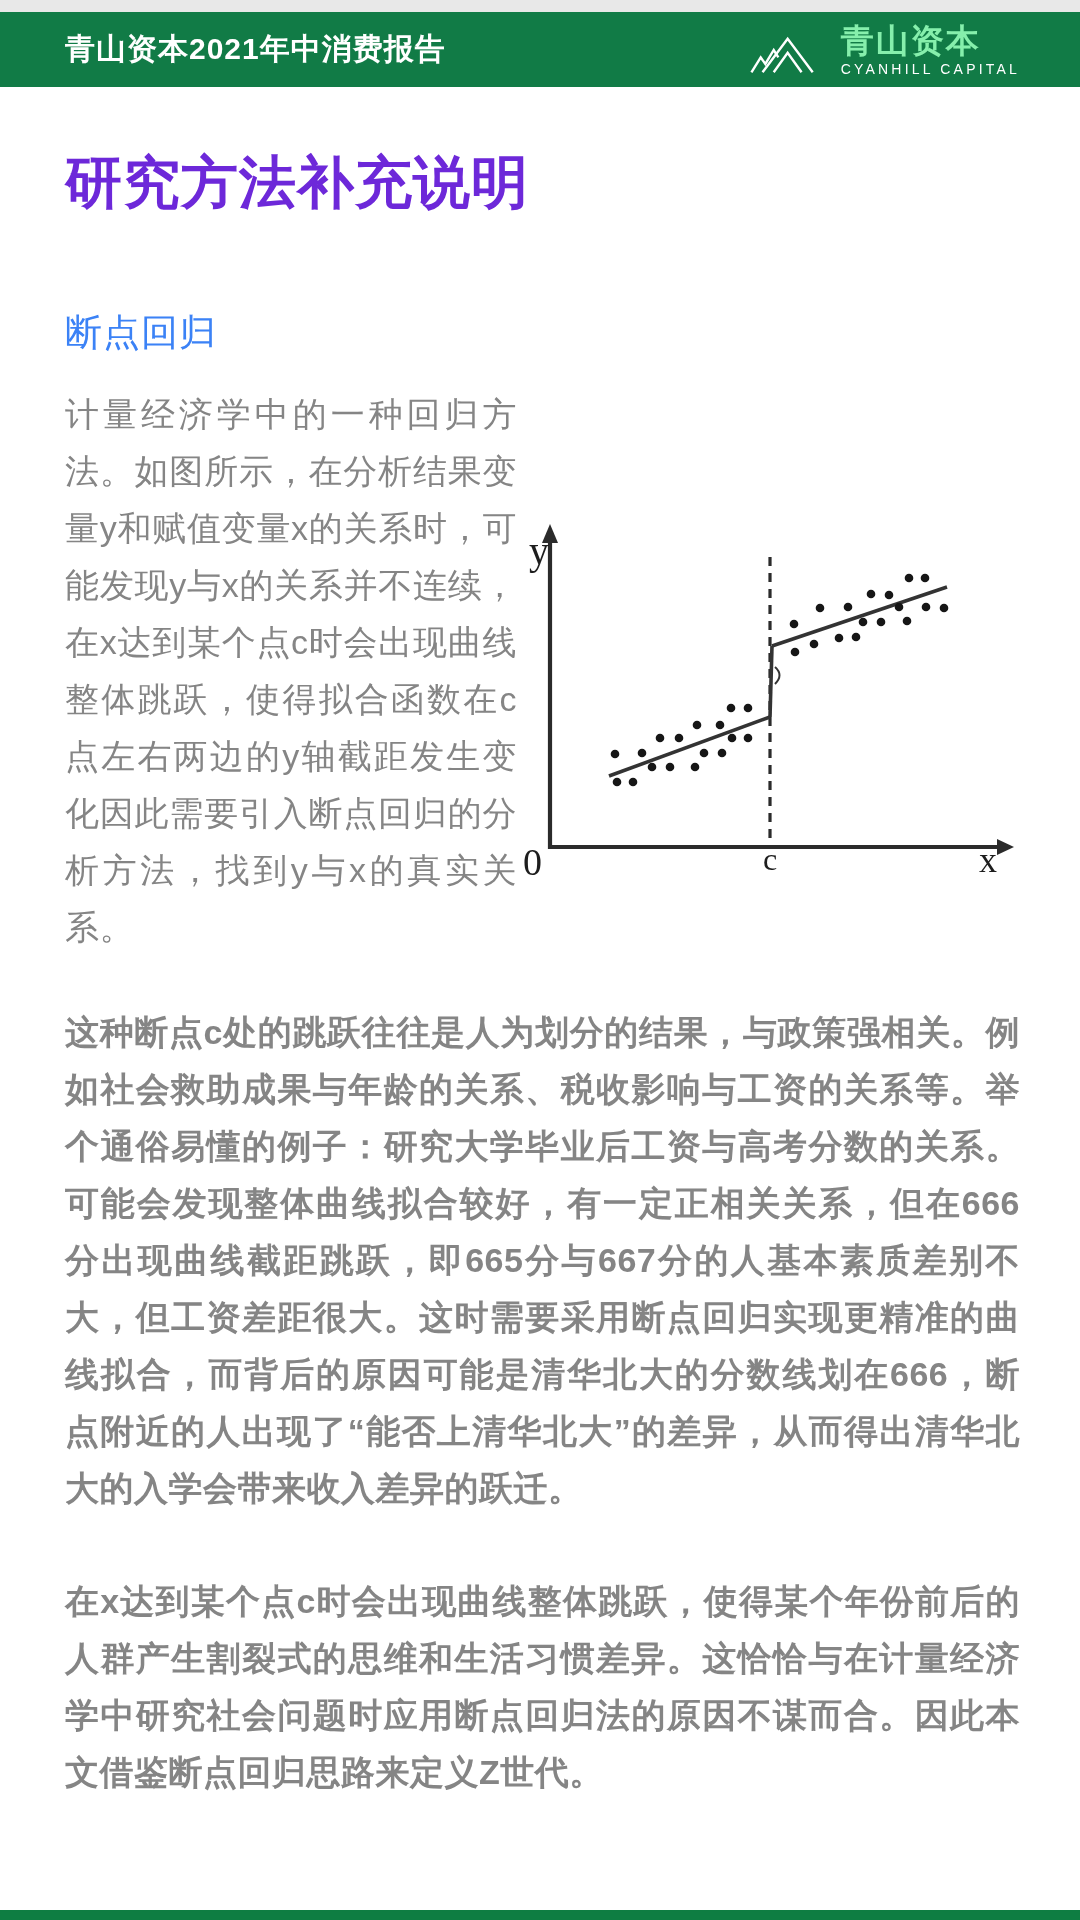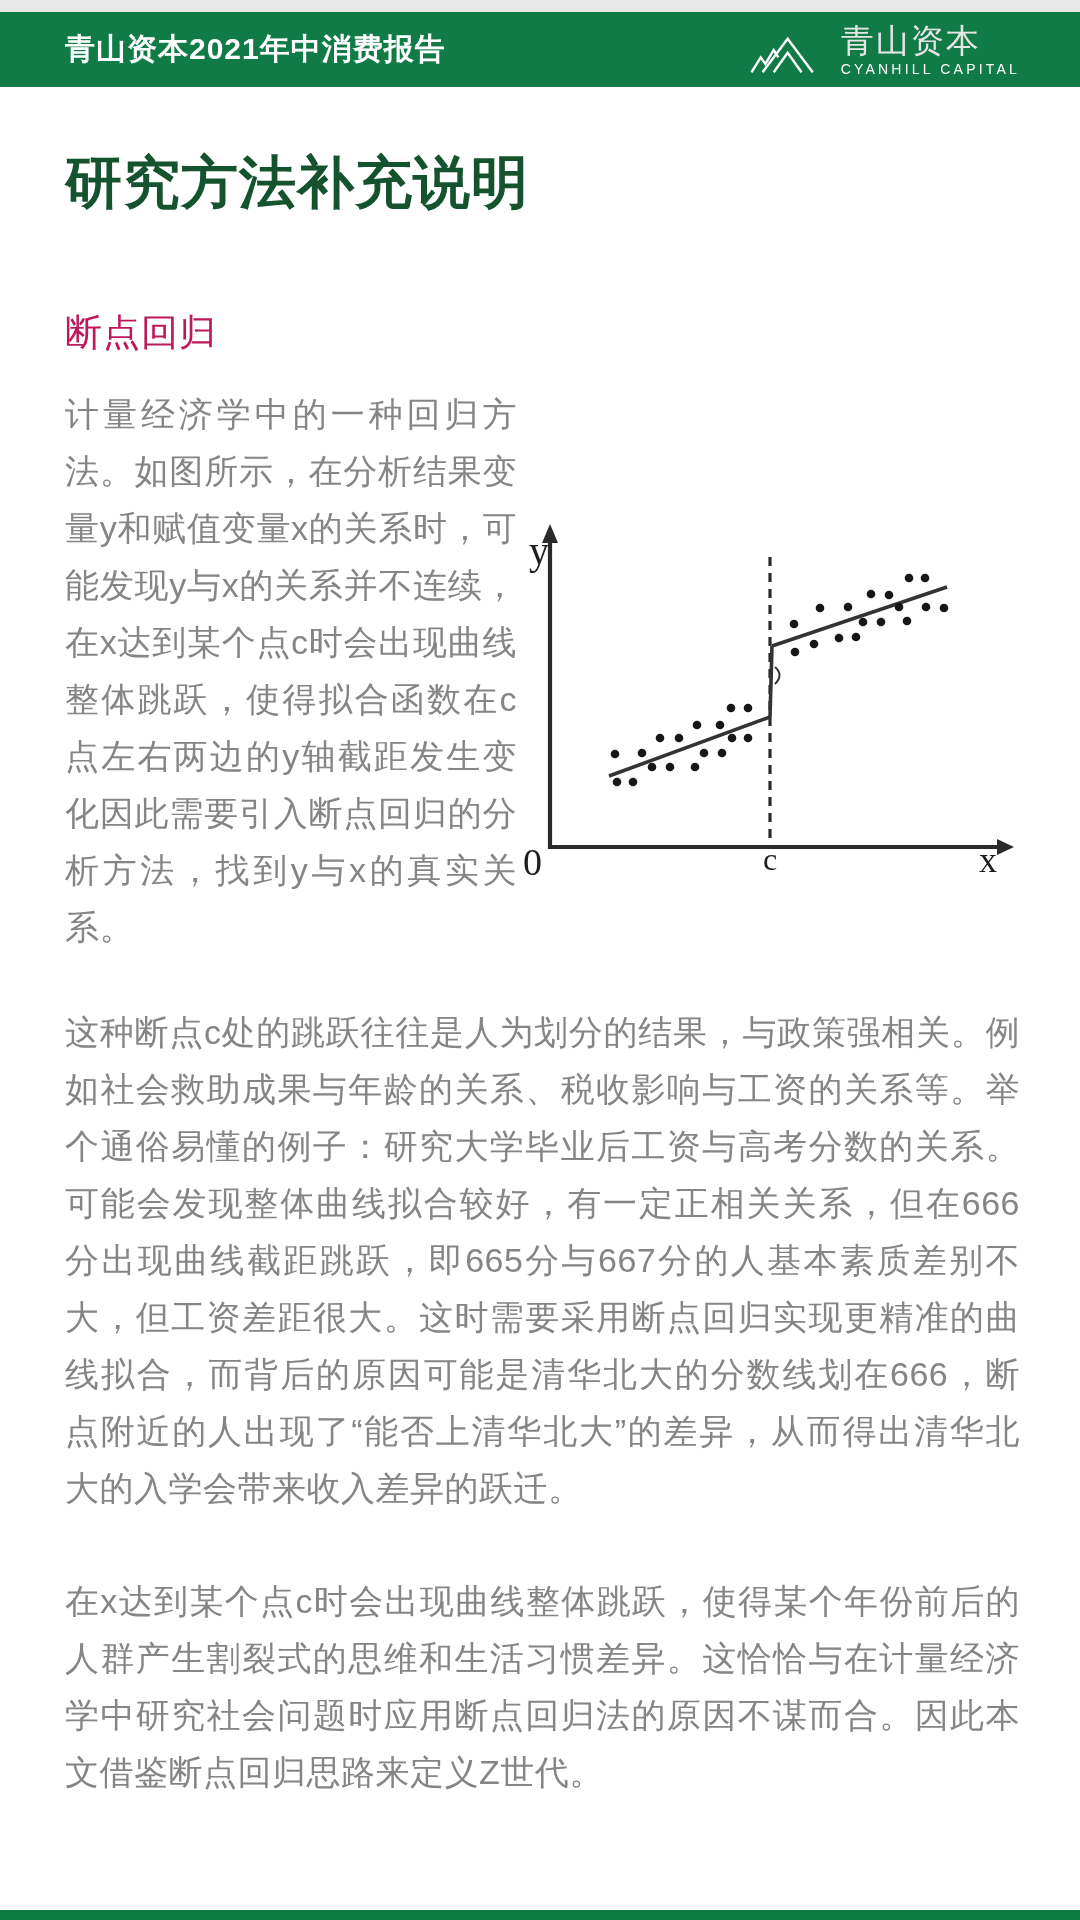--- a/index.html
+++ b/index.html
@@ -17,45 +17,45 @@
     background:#117b46;
     display:flex;align-items:center;justify-content:space-between;
     padding:0 60px 0 65px;box-sizing:border-box;
   }
   .header-title{
     color:#ffffff;font-size:30px;font-weight:600;letter-spacing:1px;
   }
   .logo{display:flex;align-items:center;gap:12px;}
   .logo-icon{width:92px;height:52px;flex:0 0 auto;}
   .logo-text{display:flex;flex-direction:column;line-height:1;}
-  .logo-name{color:#e5e5e5;font-size:33px;font-weight:400;letter-spacing:2px;}
+  .logo-name{color:#86efac;font-size:33px;font-weight:700;letter-spacing:2px;}
   .logo-sub{color:#ffffff;font-size:14px;letter-spacing:3.2px;margin-top:5px;font-weight:400;}
   
   .main-title{
     margin:138px 0 0 65px;
     font-size:57px;line-height:1.15;font-weight:700;
-    color:#14532d;letter-spacing:1px;
+    color:#6d28d9;letter-spacing:1px;
   }
   .section-subtitle{
     margin:94px 0 0 65px;
     font-size:37px;line-height:1.25;font-weight:500;
-    color:#be185d;letter-spacing:1px;
+    color:#3b82f6;letter-spacing:1px;
   }
   .row{
     margin:30px 60px 0 65px;
     display:flex;align-items:center;
   }
   .body-text{
     margin:0;
     font-size:34px;line-height:57px;color:#858585;
     text-align:justify;letter-spacing:0.5px;
   }
   .col-text{width:452px;flex:0 0 auto;}
   .chart-fig{margin:-24px 0 0 auto;padding:0;width:520px;flex:0 0 auto;}
-  .para{margin:48px 60px 0 65px;}
+  .para{margin:48px 60px 0 65px;font-weight:bold;}
   .para2{margin-top:56px;}
   
   .footer-bar{
     position:absolute;left:0;right:0;bottom:0;height:22px;
     background:#0e7d42;
   }
 </style>
 </head>
 <body>
 

